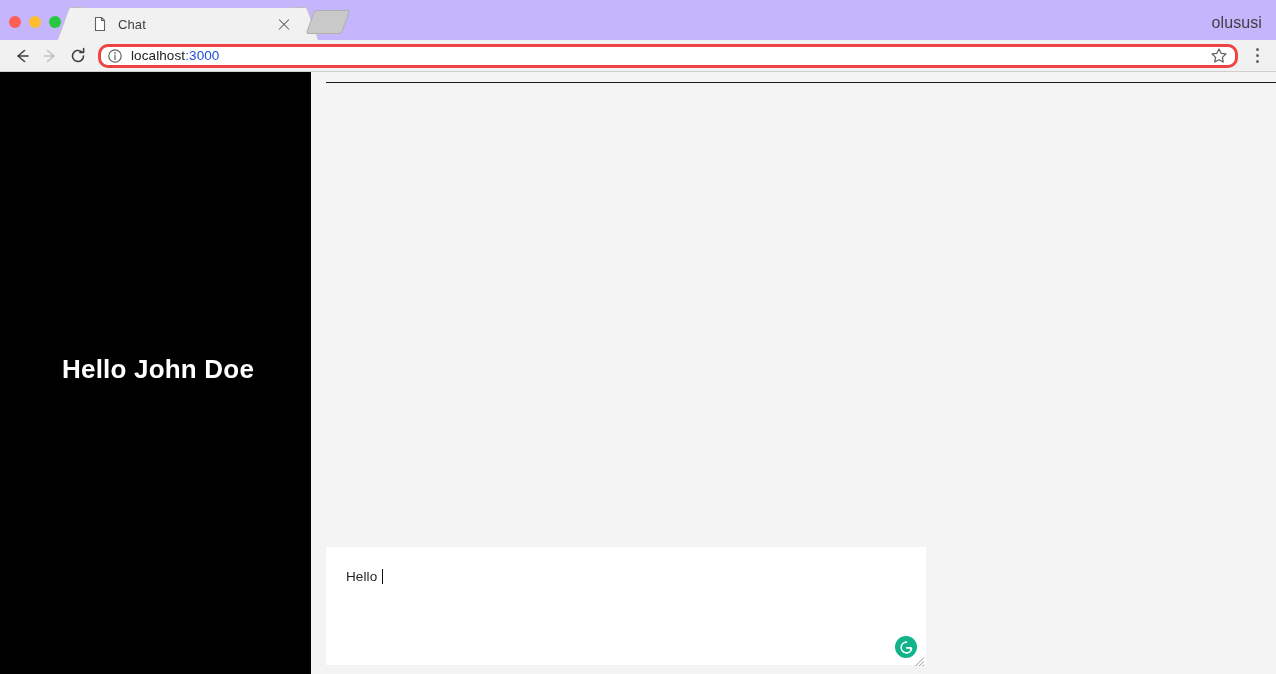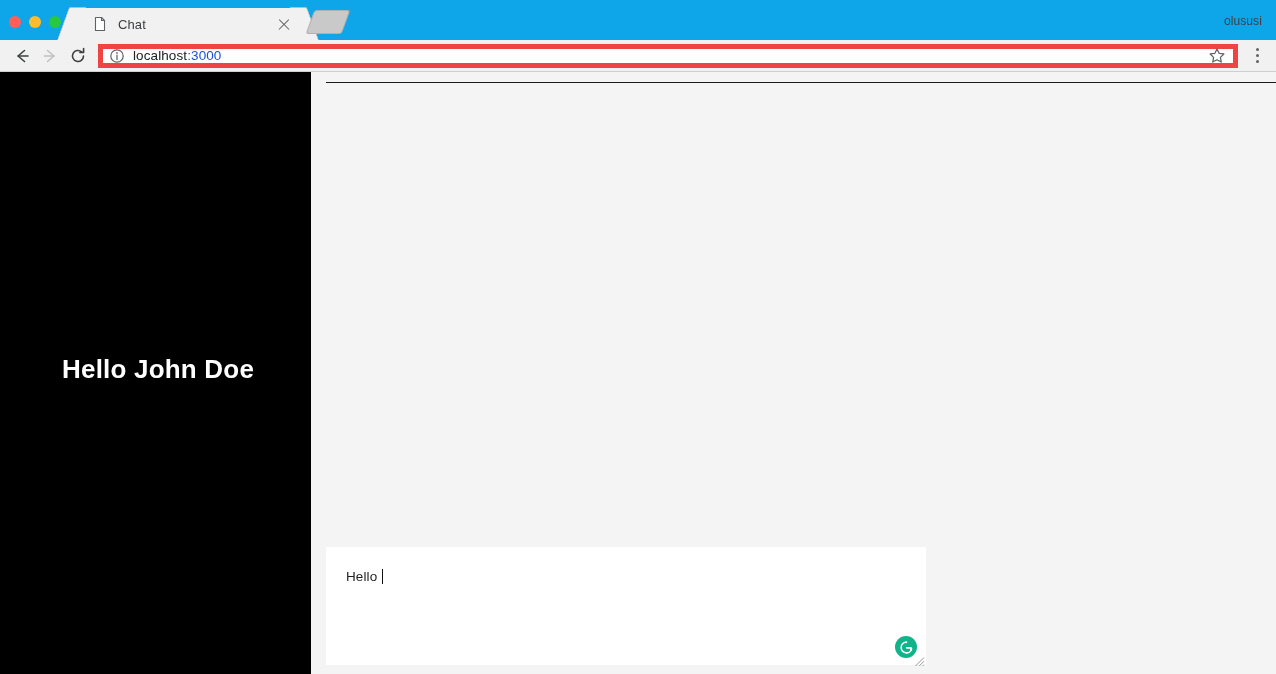--- a/index.html
+++ b/index.html
@@ -20,21 +20,21 @@
     width: 1276px;
     height: 674px;
     position: relative;
     display: flex;
     flex-direction: column;
     background: #ffffff;
   }
 
   .tabstrip {
     height: 40px;
-    background: #0ea5e9;
+    background: #c4b5fd;
     position: relative;
     display: flex;
     align-items: flex-end;
     flex: 0 0 auto;
     box-sizing: border-box;
   }
 
   .traffic-lights {
     position: absolute;
     left: 9px;
@@ -139,21 +139,21 @@
     background: #c9c9c9;
     border: 1px solid #b0b0b0;
     border-radius: 3px;
     transform: skewX(-20deg);
   }
 
   .profile-name {
     position: absolute;
     right: 14px;
     top: 14px;
-    font-size: 12px;
+    font-size: 16px;
     color: #3c4043;
     letter-spacing: 0.1px;
   }
 
   .toolbar {
     height: 32px;
     background: #f1f1f1;
     border-bottom: 1px solid #cfcfcf;
     display: flex;
     align-items: center;
@@ -167,22 +167,22 @@
     display: flex;
     align-items: center;
     justify-content: center;
     flex: 0 0 28px;
   }
   .omnibox {
     flex: 1 1 auto;
     height: 24px;
     margin: 0 8px 0 6px;
     background: #ffffff;
-    border: 5px solid #ef4444;
-    border-radius: 0;
+    border: 3px solid #ef4444;
+    border-radius: 10px;
     display: flex;
     align-items: center;
     padding: 0 6px;
     box-sizing: border-box;
   }
   .info-icon {
     width: 16px;
     height: 16px;
     flex: 0 0 16px;
     margin-right: 8px;

